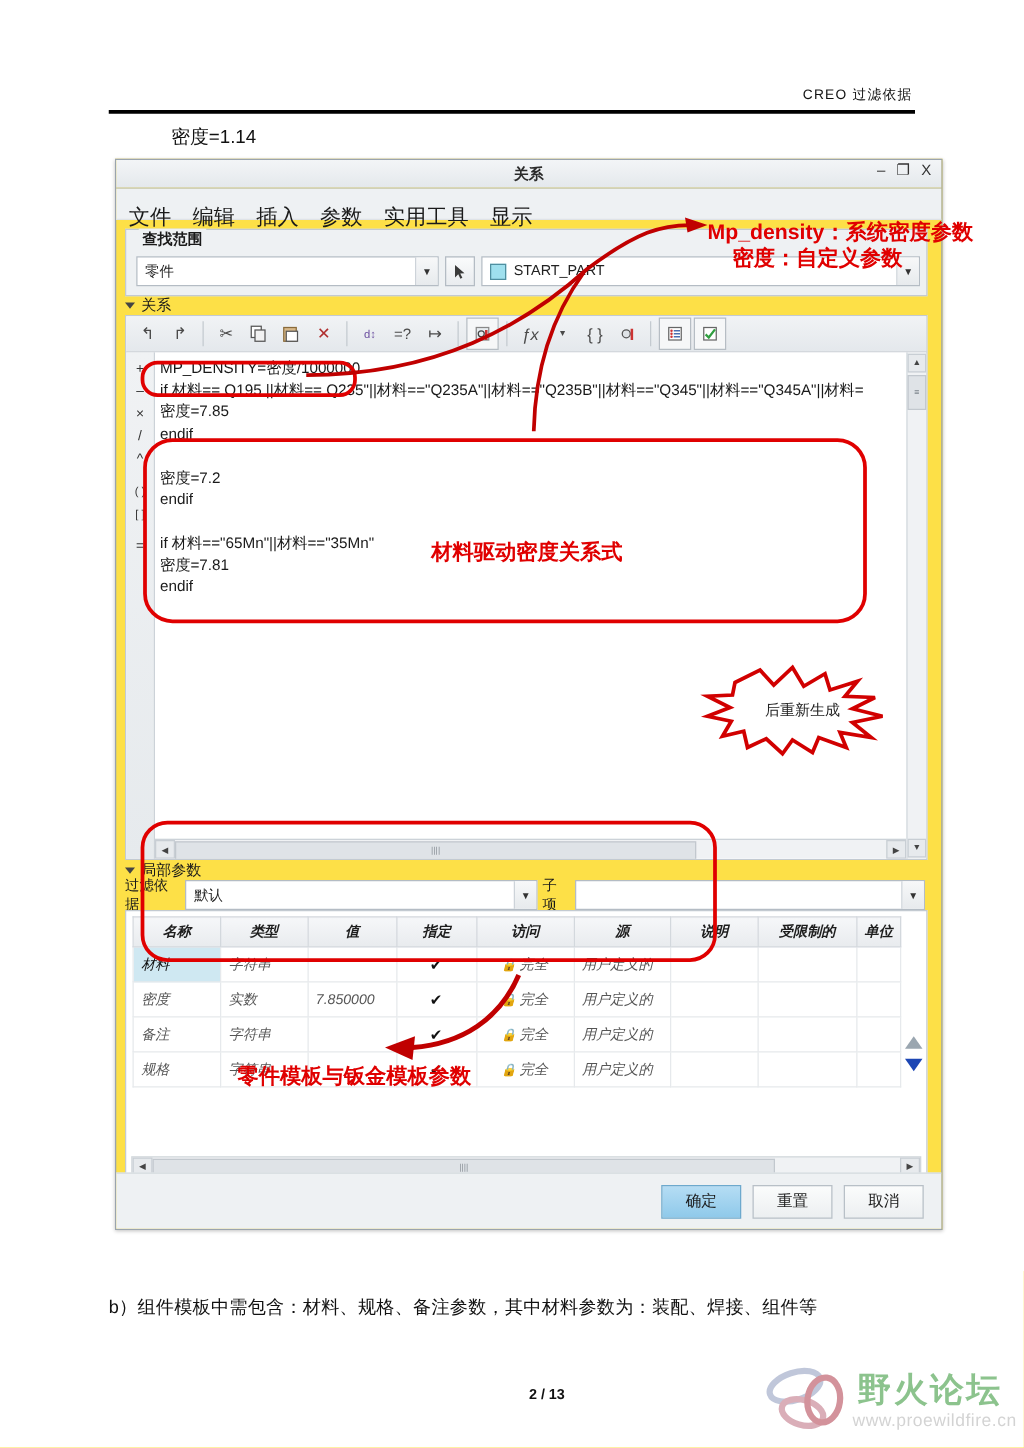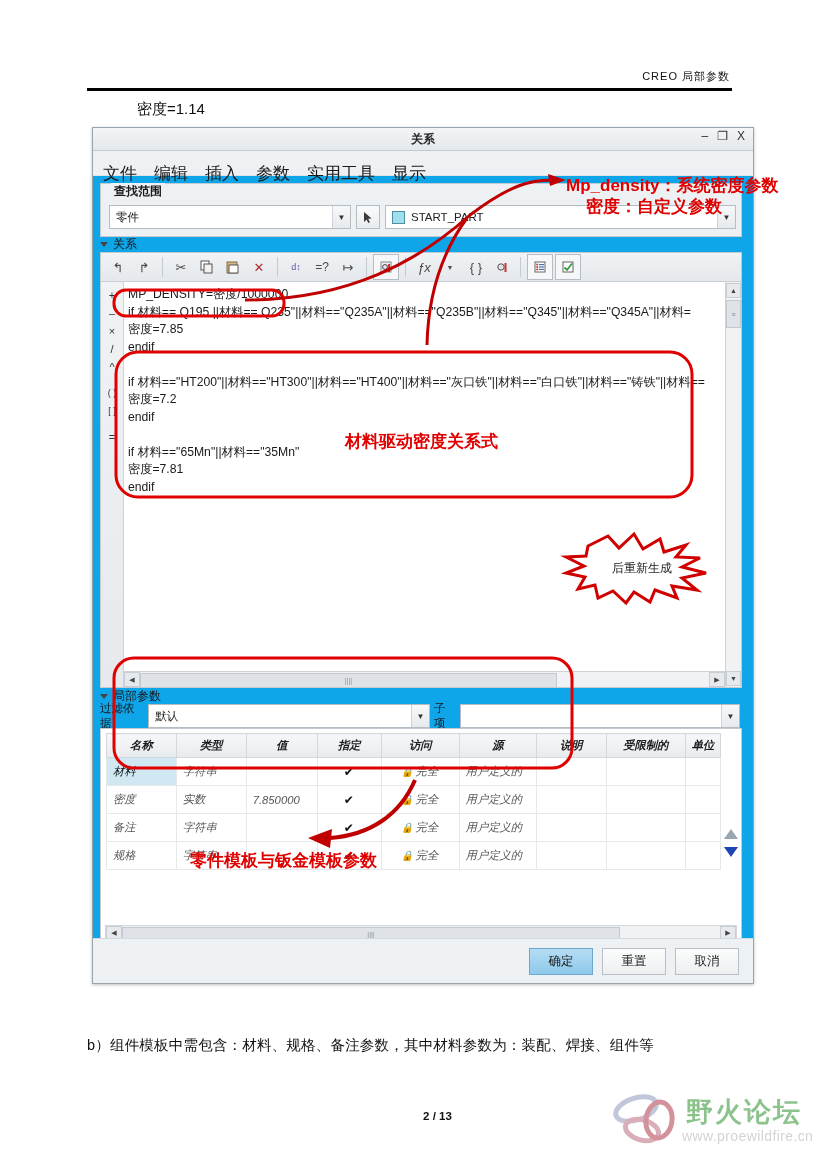--- a/index.html
+++ b/index.html
@@ -39,21 +39,21 @@
     position:absolute;left:74px;top:2px;font-size:27px;font-weight:bold;
     color:#46a049;letter-spacing:2px;
   }
   .logo-url{
     position:absolute;left:70px;top:36px;font-size:14px;color:#b9b9b9;
     letter-spacing:.4px;
   }
   
   .dialog{
     position:absolute;left:92px;top:127px;width:660px;height:855px;
-    background:#0ea5e9;border:1px solid #9aa4ad;
+    background:#fde047;border:1px solid #9aa4ad;
     box-shadow:0 1px 3px rgba(0,0,0,.25);
   }
   .titlebar{
     height:22px;background:linear-gradient(#f3f5f7,#e4e8ec);
     border-bottom:1px solid #c2c9d0;position:relative;
   }
   .titlebar-title{
     position:absolute;left:0;right:0;top:3px;text-align:center;
     font-size:12px;font-weight:bold;color:#2b2b2b;
   }
@@ -235,21 +235,21 @@
     white-space:nowrap;
   }
   .burst-label{
     position:absolute;color:#222;font-size:12px;white-space:nowrap;
   }
 </style>
 </head>
 <body>
 
 <div class="doc-header">
-  <span class="doc-header-text">CREO 局部参数</span>
+  <span class="doc-header-text">CREO 过滤依据</span>
 </div>
 <div class="doc-header-rule"></div>
 <div class="doc-line-density">密度=1.14</div>
 
 <div class="dialog">
 
   <div class="titlebar">
     <div class="titlebar-title">关系</div>
     <div class="win-btns">
       <span class="win-btn">–</span>
@@ -367,21 +367,20 @@
         <div class="op-gap"></div>
         <div class="op-btn">=</div>
       </div>
 
       <div class="code-area">
         <div class="code-line">MP_DENSITY=密度/1000000</div>
         <div class="code-line">if 材料== Q195 ||材料== Q235"||材料=="Q235A"||材料=="Q235B"||材料=="Q345"||材料=="Q345A"||材料=</div>
         <div class="code-line">密度=7.85</div>
         <div class="code-line">endif</div>
         <div class="code-line blank"></div>
-        <div class="code-line">if 材料=="HT200"||材料=="HT300"||材料=="HT400"||材料=="灰口铁"||材料=="白口铁"||材料=="铸铁"||材料==</div>
         <div class="code-line">密度=7.2</div>
         <div class="code-line">endif</div>
         <div class="code-line blank"></div>
         <div class="code-line">if 材料=="65Mn"||材料=="35Mn"</div>
         <div class="code-line">密度=7.81</div>
         <div class="code-line">endif</div>
 
         <div class="hscroll-row">
           <div class="hs-arrow">◀</div>
           <div class="hs-track">

